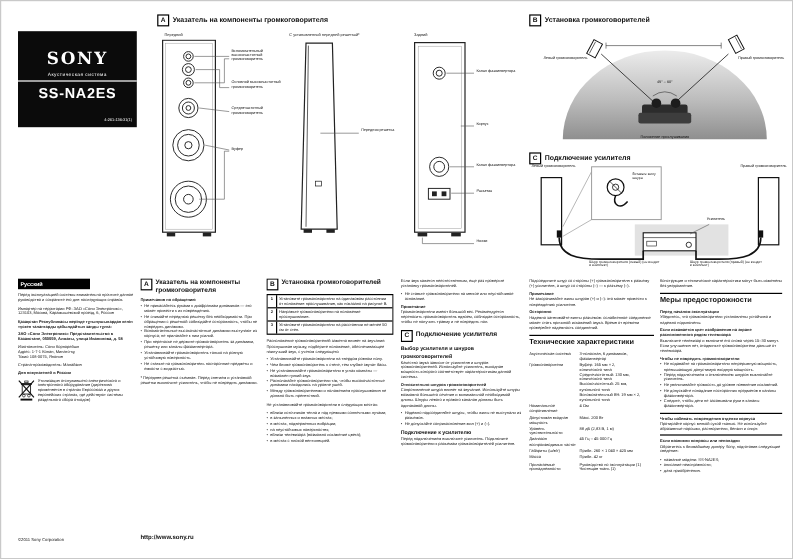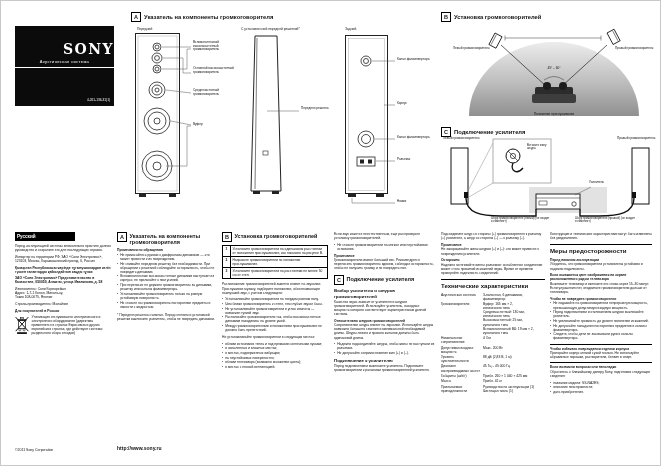--- a/index.html
+++ b/index.html
@@ -1,21 +1,21 @@
 <!DOCTYPE html>
 <html lang="ru"><head>
 <meta charset="utf-8">
 <style>
   html,body{margin:0;padding:0;background:#fff;}
   .page{position:relative;width:661px;height:466px;background:#fff;border:1px solid #c9c9c9;
         font-family:"Liberation Sans",sans-serif;color:#111;overflow:hidden;box-sizing:border-box;}
 
   
   .sony{position:absolute;left:14px;top:25px;width:99px;height:80px;background:#0b0b0b;color:#fff;}
-  .sony-logo{font-family:"DejaVu Serif",serif;font-weight:bold;font-size:14px;letter-spacing:1.5px;text-align:right;margin-top:15px;}
+  .sony-logo{font-family:"DejaVu Serif",serif;font-weight:bold;font-size:14px;letter-spacing:1.5px;text-align:center;margin-top:15px;}
   .sony-sub{font-size:4px;text-align:center;margin-top:2px;letter-spacing:.4px;}
   .sony-line{border-top:1px solid #fff;margin-top:3px;}
   .sony-model{font-size:12px;font-weight:bold;text-align:center;margin-top:3px;letter-spacing:.6px;}
   .sony-part{position:absolute;right:4px;bottom:4px;font-size:3.2px;}
 
   
   .shead{position:absolute;display:flex;gap:3px;align-items:center;}
   .sbox{width:8px;height:8px;border:1.2px solid #000;font-size:5.5px;font-weight:bold;
         display:flex;align-items:center;justify-content:center;background:#fff;flex-shrink:0;}
   .stitle{font-weight:bold;font-size:5.8px;}
@@ -65,20 +65,21 @@
 </style>
 </head>
 <body>
 
 <div class="page">
 
   <div class="sony">
     <div class="sony-logo">SONY</div>
     <div class="sony-sub">Акустическая система</div>
     <div class="sony-line"></div>
+    <div class="sony-model">SS-NA2ES</div>
     <div class="sony-part">4-261-136-31(1)</div>
   </div>
 
   <div class="shead" style="left:130px;top:11px;">
     <div class="sbox">A</div>
     <div class="stitle">Указатель на компоненты громкоговорителя</div>
   </div>
 
   <div class="viewbox" style="left:134px;top:26px;width:102px;height:198px;">
     <div class="dcap" style="left:2px;top:0;">Передний</div>

